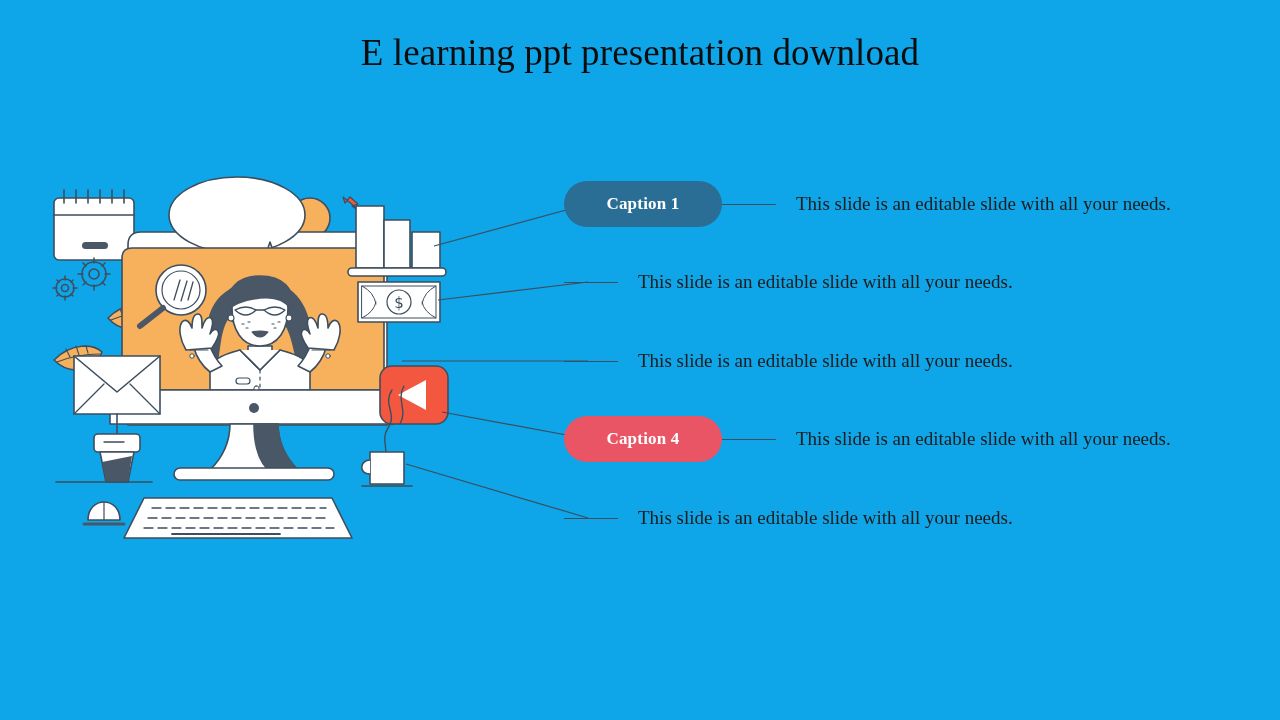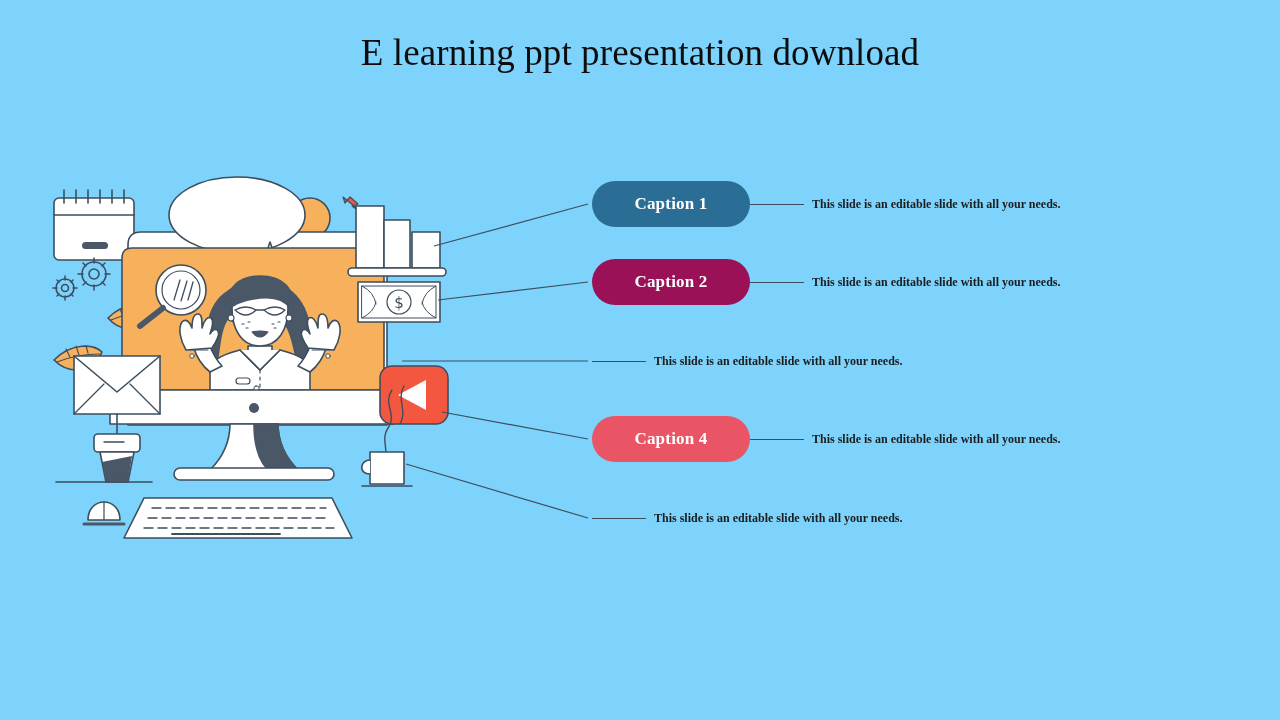--- a/index.html
+++ b/index.html
@@ -11,21 +11,21 @@
   body {
     width: 1280px;
     height: 720px;
     overflow: hidden;
     font-family: "Liberation Serif", "DejaVu Serif", serif;
     position: relative;
   }
   .slide {
     position: absolute;
     inset: 0;
-    background: #7dd3fc;
+    background: #0ea5e9;
   }
 
   
   .slide-title {
     position: absolute;
     left: 0;
     top: 30px;
     width: 1280px;
     text-align: center;
     font-family: "Liberation Serif", "DejaVu Serif", serif;
@@ -64,21 +64,21 @@
   
   .rows {
     position: absolute;
     left: 0;
     top: 0;
     width: 1280px;
     height: 720px;
   }
   .row {
     position: absolute;
-    left: 592px;
+    left: 564px;
     height: 46px;
     display: flex;
     align-items: center;
     text-align: center;
   }
   .pill {
     width: 158px;
     height: 46px;
     border-radius: 23px;
     display: flex;
@@ -95,24 +95,24 @@
     letter-spacing: 0.2px;
     white-space: nowrap;
   }
   .stub {
     width: 54px;
     height: 1px;
     background: #3d4e5e;
     flex: 0 0 auto;
   }
   .desc {
-    margin-left: 8px;
+    margin-left: 20px;
     font-family: "Liberation Serif", "DejaVu Serif", serif;
-    font-size: 12px;
-    font-weight: 700;
+    font-size: 19px;
+    font-weight: 400;
     color: #1c1c1c;
     white-space: nowrap;
     line-height: 24px;
   }
 
   .r1 { top: 181px; }
   .r2 { top: 259px; }
   .r3 { top: 338px; }
   .r4 { top: 416px; }
   .r5 { top: 495px; }
@@ -349,23 +349,20 @@
 
     <div class="row r1">
       <div class="pill" style="background:#2a6e96">
         <span class="pill-label">Caption 1</span>
       </div>
       <div class="stub"></div>
       <div class="desc">This slide is an editable slide with all your needs.</div>
     </div>
 
     <div class="row r2">
-      <div class="pill" style="background:#9b1158">
-        <span class="pill-label">Caption 2</span>
-      </div>
       <div class="stub"></div>
       <div class="desc">This slide is an editable slide with all your needs.</div>
     </div>
 
     <div class="row r3">
       <div class="stub"></div>
       <div class="desc">This slide is an editable slide with all your needs.</div>
     </div>
 
     <div class="row r4">

